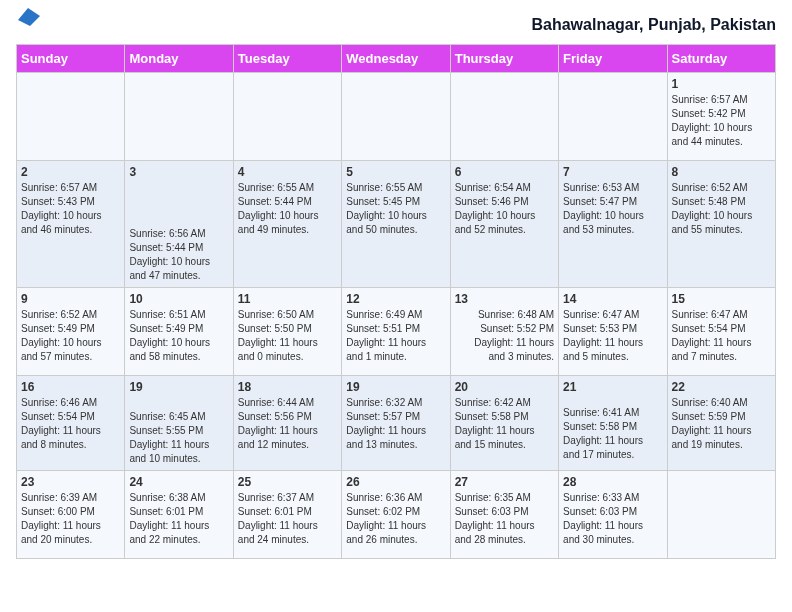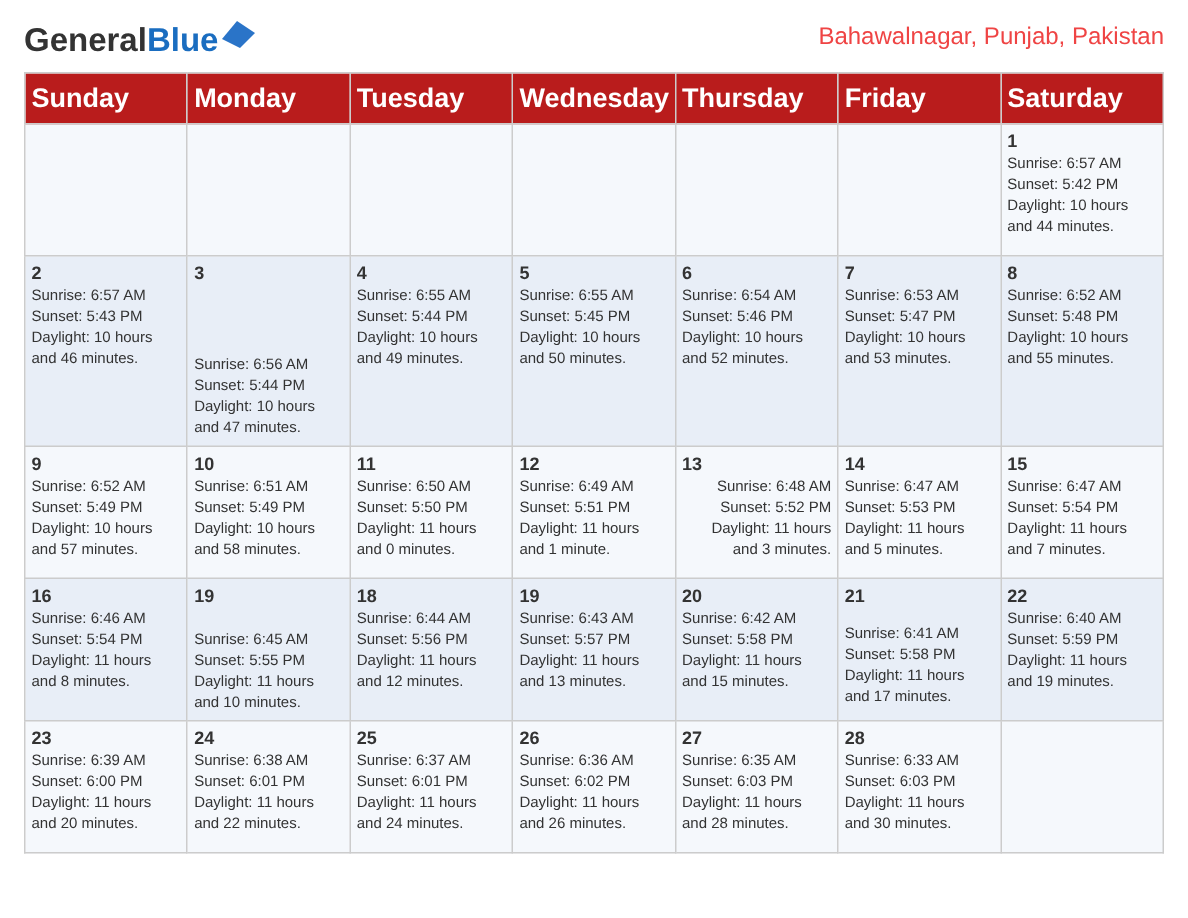--- a/index.html
+++ b/index.html
@@ -33,32 +33,32 @@
       text-align: right;
     }
     .title-block h1 {
       font-size: 32px;
       font-weight: bold;
       color: #222;
       line-height: 1.1;
     }
     .title-block h2 {
       font-size: 16px;
-      font-weight: normal;
-      color: #ef4444;
+      font-weight: bold;
+      color: #0f172a;
     }
     table {
       width: 100%;
       border-collapse: collapse;
       table-layout: fixed;
     }
     thead tr th {
-      background-color: #b91c1c;
+      background-color: #d946ef;
       color: #fff;
-      font-size: 18px;
+      font-size: 13px;
       font-weight: bold;
       padding: 6px 4px;
       text-align: left;
       border: 1px solid #ccc;
     }
     tbody tr td {
       border: 1px solid #ccc;
       vertical-align: top;
       padding: 4px;
       font-size: 10.5px;
@@ -83,23 +83,20 @@
       line-height: 1.4;
       color: #333;
     }
   </style>
 </head>
 <body>
 
 <div class="header">
   <div class="logo">
     <div style="display:flex;align-items:center;">
-      <span class="logo-text">
-        <span class="general">General</span><span class="blue">Blue</span>
-      </span>
       <svg width="22" height="18" viewBox="0 0 22 18" style="margin-left:2px;margin-top:-8px;">
         <polygon points="0,12 10,0 22,8 12,18" fill="#2a74c8"></polygon>
       </svg>
     </div>
   </div>
   <div class="title-block">
     <h2>Bahawalnagar, Punjab, Pakistan</h2>
   </div>
 </div>
 
@@ -250,21 +247,21 @@
         </td>
         <td>
           <span class="day-num">18</span>
           <div class="day-info" style="white-space: pre-line;">Sunrise: 6:44 AM
 Sunset: 5:56 PM
 Daylight: 11 hours
 and 12 minutes.</div>
         </td>
         <td>
           <span class="day-num">19</span>
-          <div class="day-info" style="white-space: pre-line;">Sunrise: 6:43 AM
+          <div class="day-info" style="white-space: pre-line;">Sunrise: 6:32 AM
 Sunset: 5:57 PM
 Daylight: 11 hours
 and 13 minutes.</div>
         </td>
         <td>
           <span class="day-num">20</span>
           <div class="day-info" style="white-space: pre-line;">Sunrise: 6:42 AM
 Sunset: 5:58 PM
 Daylight: 11 hours
 and 15 minutes.</div>

